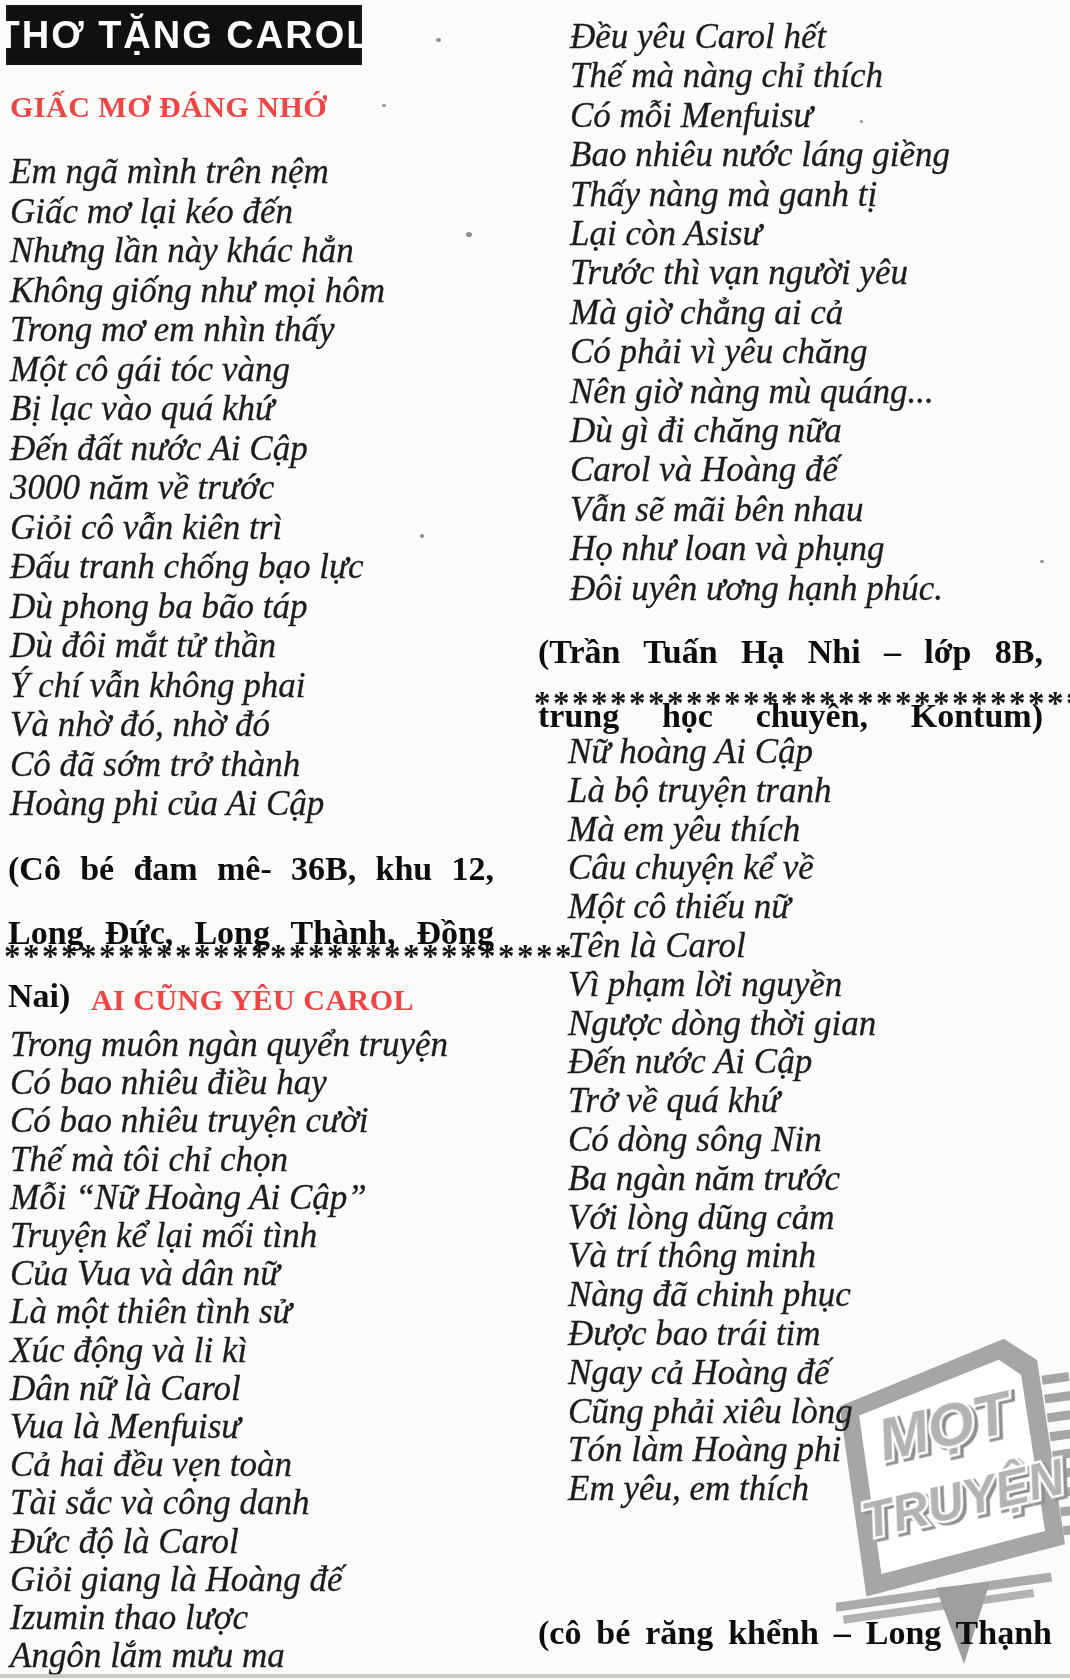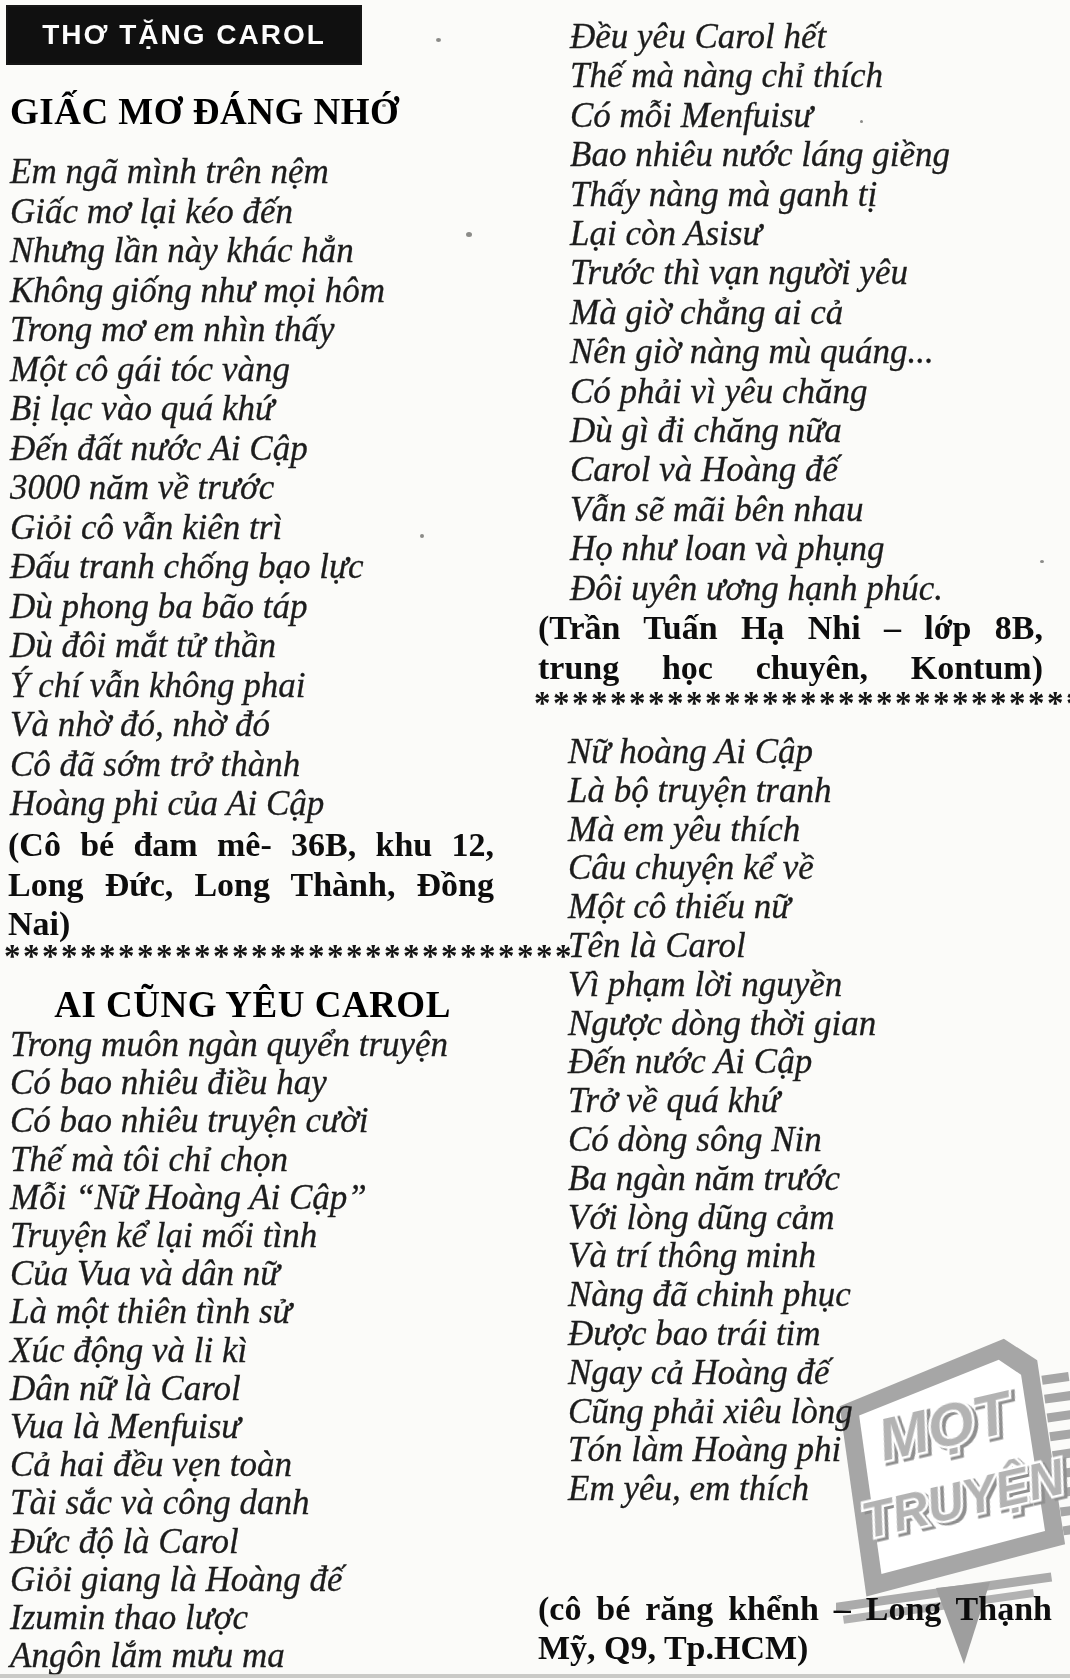--- a/index.html
+++ b/index.html
@@ -7,37 +7,37 @@
     position:relative; width:1070px; height:1680px; margin:0 auto;
     background:#fbfbf9; overflow:hidden;
     font-family:"Liberation Serif", serif; color:#1c1c1c;
   }
   
   .banner {
     position:absolute; left:8px; top:7px; width:352px; height:56px;
     background:#101010; color:#fdfdfd;
     display:flex; align-items:center; justify-content:center;
     font-family:"Liberation Sans", sans-serif; font-weight:bold;
-    font-size:28px; letter-spacing:2px; white-space:nowrap;
+    font-size:38px; letter-spacing:2px; white-space:nowrap;
     box-shadow:0 0 0 2px #161616;
   }
   
-  .h { position:absolute; font-weight:bold; font-size:37px; color:#000000; letter-spacing:.5px; white-space:nowrap; }
+  .h { position:absolute; font-weight:bold; font-size:30px; color:#ef4444; letter-spacing:.5px; white-space:nowrap; }
   .h1 { left:10px; top:90px; }
   .h2 { left:0px; top:983px; width:505px; text-align:center; }
   
   .poem { position:absolute; font-style:italic; font-size:35px; -webkit-text-stroke:.3px #1c1c1c; }
   .pline { white-space:pre; }
   .p1 { left:10px;  top:152px;  line-height:39.5px; }
   .p2 { left:10px;  top:1026px; line-height:38.2px; }
   .p3 { left:570px; top:17px;   line-height:39.4px; }
   .p4 { left:568px; top:733px;  line-height:38.8px; }
   
   .attr { position:absolute; font-weight:bold; font-size:34px; color:#0d0d0d; }
-  .aline { text-align:justify; text-align-last:justify; }
+  .aline { text-align:justify; text-align-last:justify;margin-top:24px; }
   .a1 { left:8px;   top:825px;  width:486px; line-height:39.5px; }
   .a1 .aline:last-child { text-align-last:left; }
   .a2 { left:538px; top:608px;  width:505px; line-height:40px; }
   .a3 { left:538px; top:1590px; width:514px; line-height:38.5px; }
   .a3 .aline:last-child { text-align-last:left; }
   
   .stars { position:absolute; font-weight:bold; font-size:33px; letter-spacing:2.5px; white-space:nowrap; color:#141414; }
   .s1 { left:4px;   top:938px; }
   .s2 { left:534px; top:685px; }
   
@@ -134,22 +134,22 @@
 
   <div class="poem p3">
       <div class="pline">Đều yêu Carol hết</div>
       <div class="pline">Thế mà nàng chỉ thích</div>
       <div class="pline">Có mỗi Menfuisư</div>
       <div class="pline">Bao nhiêu nước láng giềng</div>
       <div class="pline">Thấy nàng mà ganh tị</div>
       <div class="pline">Lại còn Asisư</div>
       <div class="pline">Trước thì vạn người yêu</div>
       <div class="pline">Mà giờ chẳng ai cả</div>
+      <div class="pline">Có phải vì yêu chăng</div>
       <div class="pline">Nên giờ nàng mù quáng...</div>
-      <div class="pline">Có phải vì yêu chăng</div>
       <div class="pline">Dù gì đi chăng nữa</div>
       <div class="pline">Carol và Hoàng đế</div>
       <div class="pline">Vẫn sẽ mãi bên nhau</div>
       <div class="pline">Họ như loan và phụng</div>
       <div class="pline">Đôi uyên ương hạnh phúc.</div>
     </div>
 
   <div class="attr a2">
       <div class="aline">(Trần Tuấn Hạ Nhi – lớp 8B,</div>
       <div class="aline">trung học chuyên, Kontum)</div>

